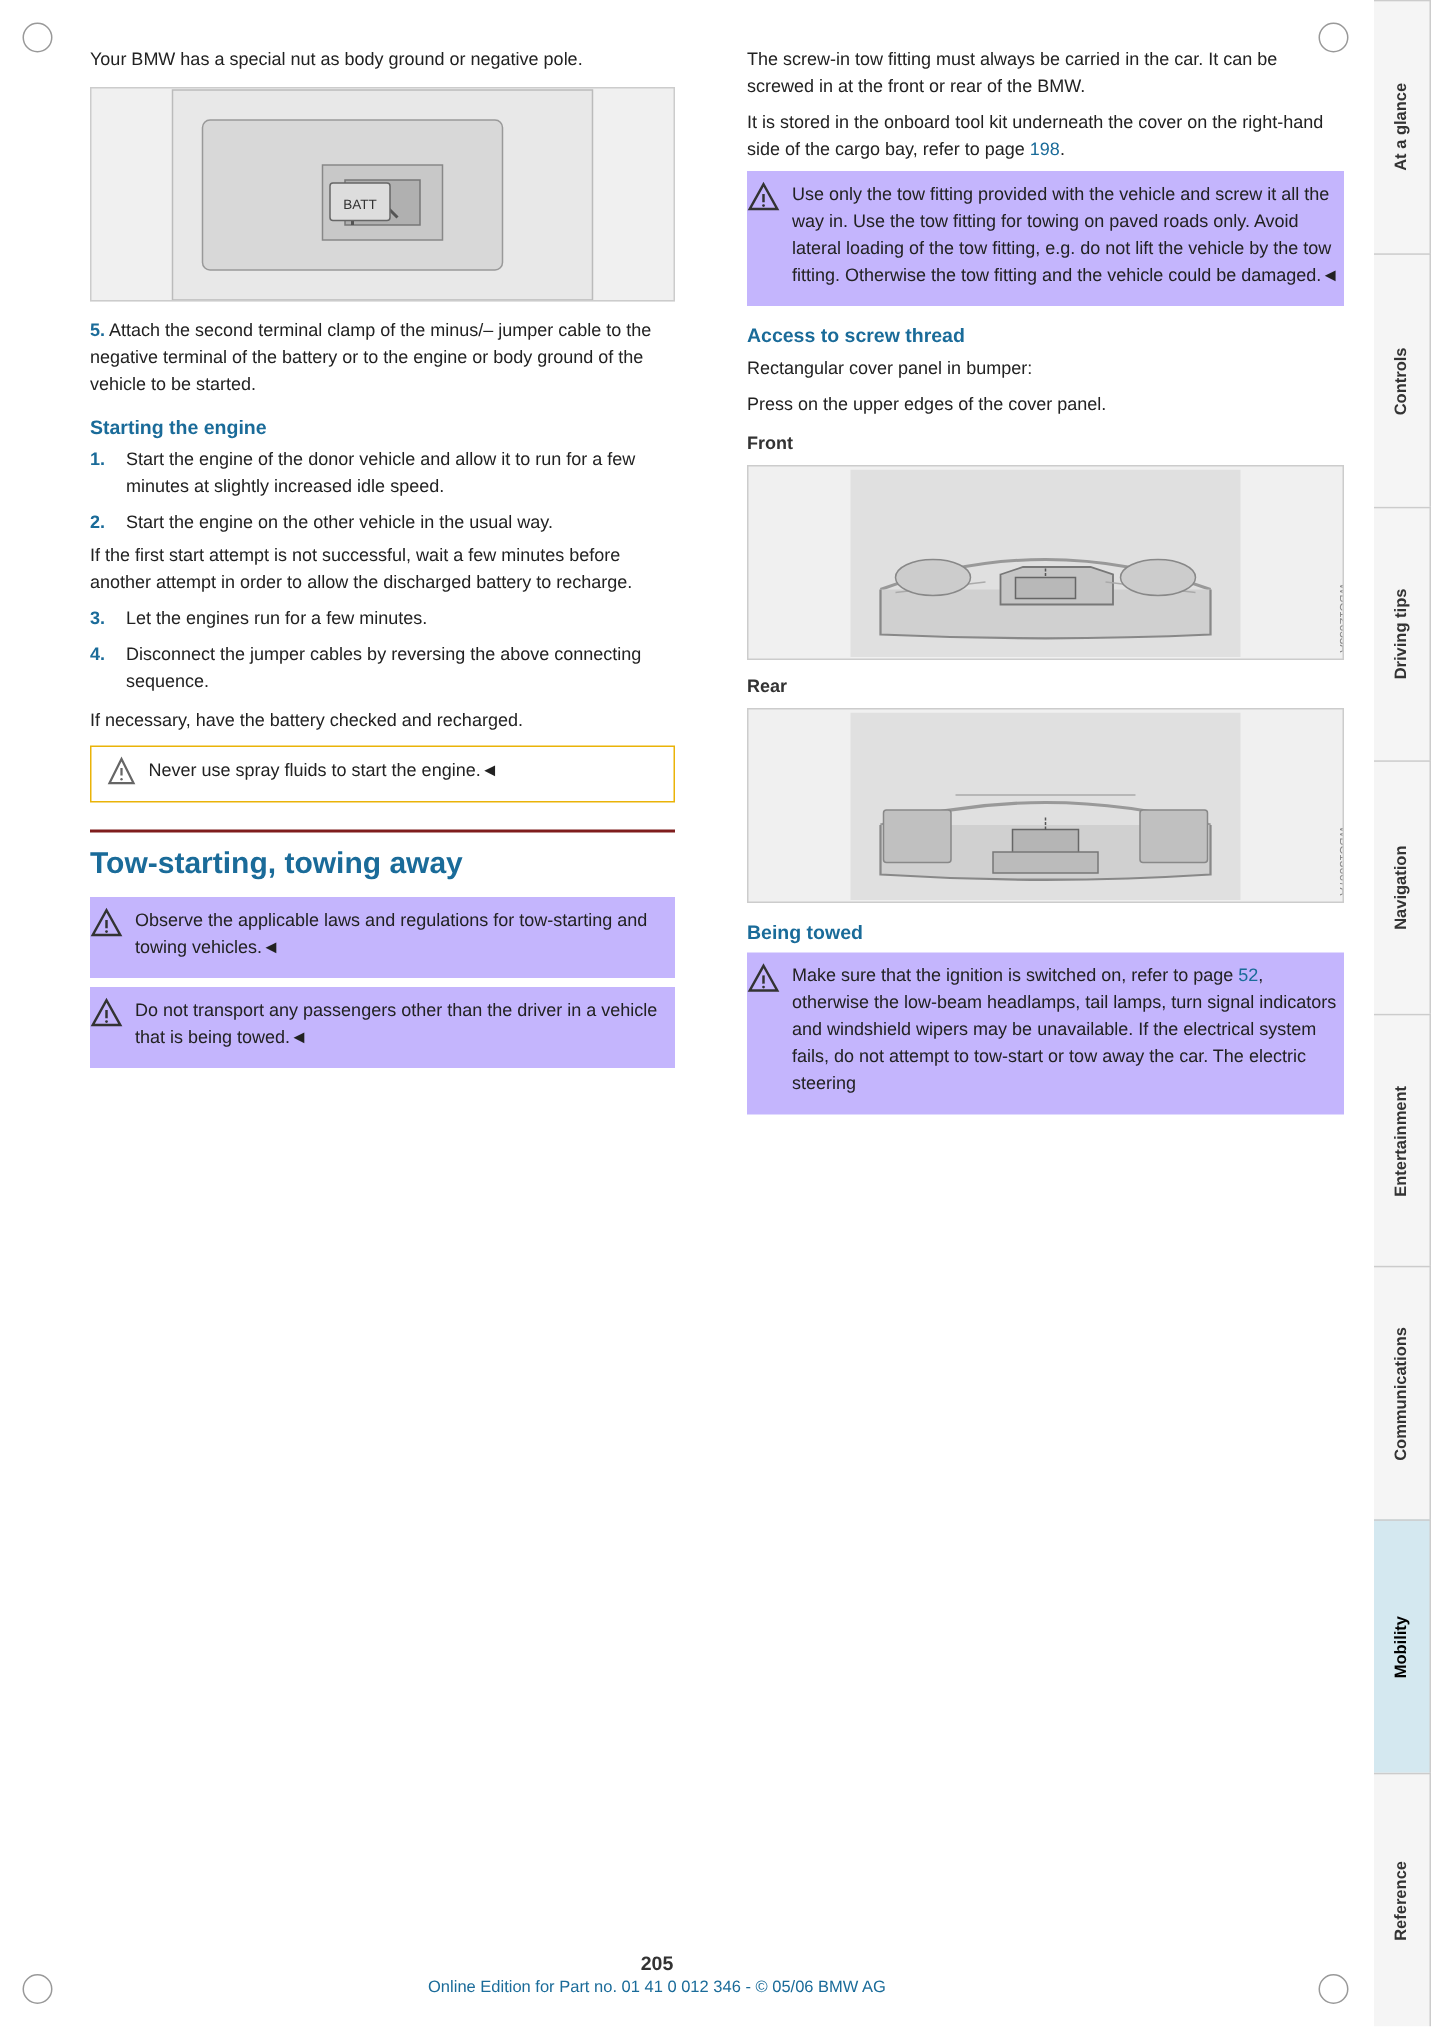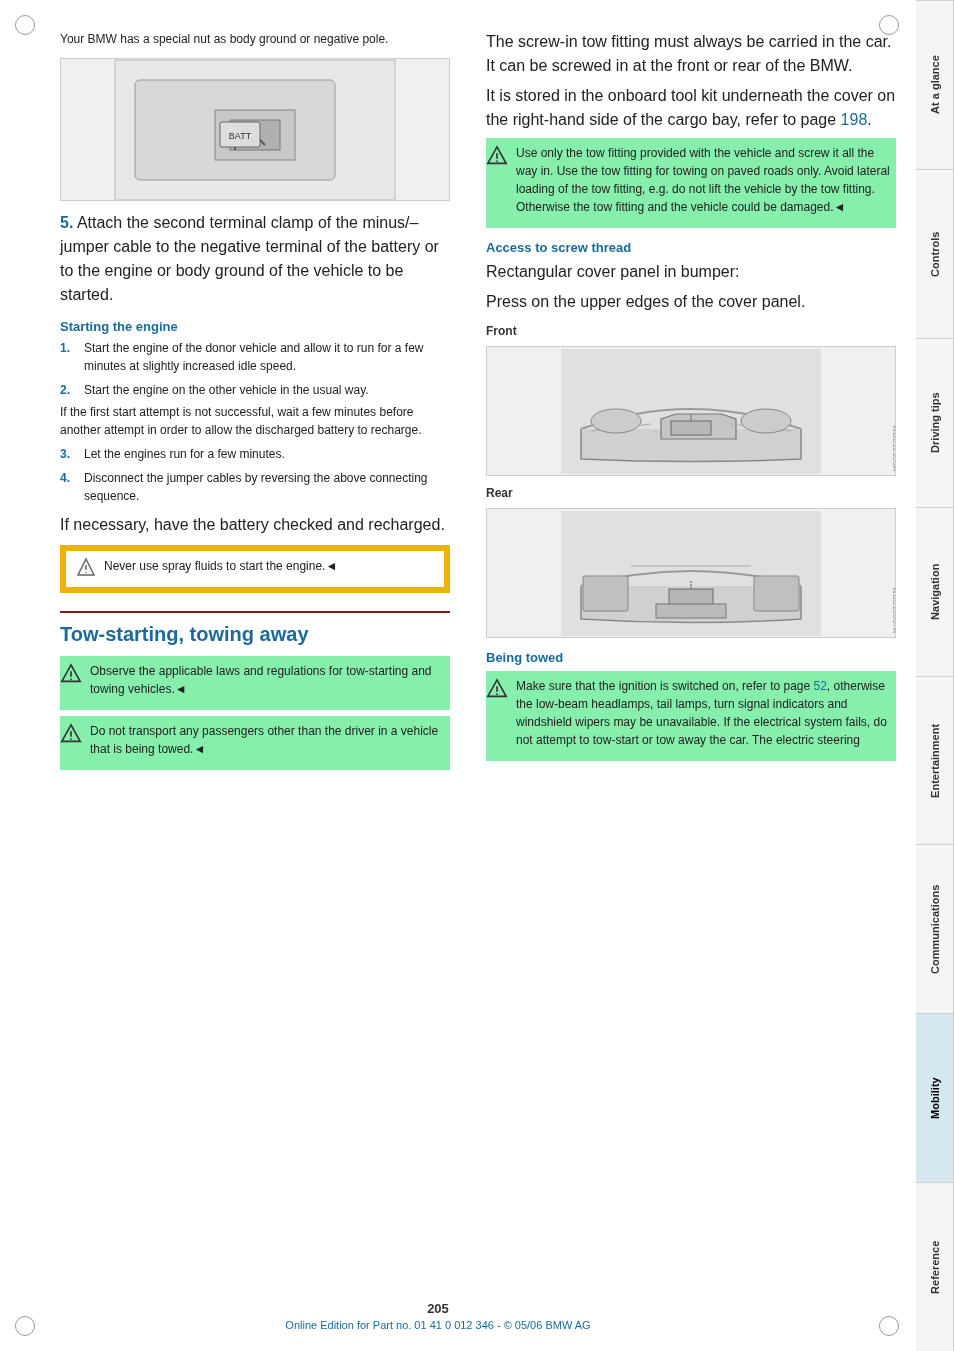--- a/index.html
+++ b/index.html
@@ -68,21 +68,21 @@
       border: 1px solid #999;
       border-radius: 50%;
     }
     .corner-tl { top: 15px; left: 15px; }
     .corner-tr { top: 15px; right: 55px; }
     .corner-bl { bottom: 15px; left: 15px; }
     .corner-br { bottom: 15px; right: 55px; }
     
     .two-col {
       display: flex;
-      gap: 36px;
+      gap: 48px;
     }
     .left-col {
       width: 390px;
       flex-shrink: 0;
     }
     .right-col {
       flex: 1;
     }
     
     .diagram-img {
@@ -117,31 +117,31 @@
       margin-top: 12px;
     }
     h4.sub-subsection {
       font-size: 12px;
       font-weight: bold;
       color: #333;
       margin-bottom: 5px;
       margin-top: 10px;
     }
     p {
-      font-size: 16px;
+      font-size: 12px;
       line-height: 1.5;
       color: #222;
       margin-bottom: 6px;
     }
     
     .warning-box {
       display: flex;
       align-items: flex-start;
       gap: 8px;
-      background: #86efac;
+      background: #c4b5fd;
       padding: 6px 0;
       margin: 6px 0;
     }
     .warning-icon {
       width: 22px;
       height: 22px;
       flex-shrink: 0;
       position: relative;
       top: 1px;
     }
@@ -152,21 +152,21 @@
     .warning-text {
       font-size: 12px;
       line-height: 1.5;
       color: #222;
     }
     
     .note-box {
       display: flex;
       align-items: flex-start;
       gap: 8px;
-      border: 6px solid #eab308;
+      border: 1px solid #eab308;
       padding: 6px 10px;
       margin: 8px 0;
     }
     .note-icon {
       width: 20px;
       height: 20px;
       flex-shrink: 0;
     }
     .note-text {
       font-size: 12px;

